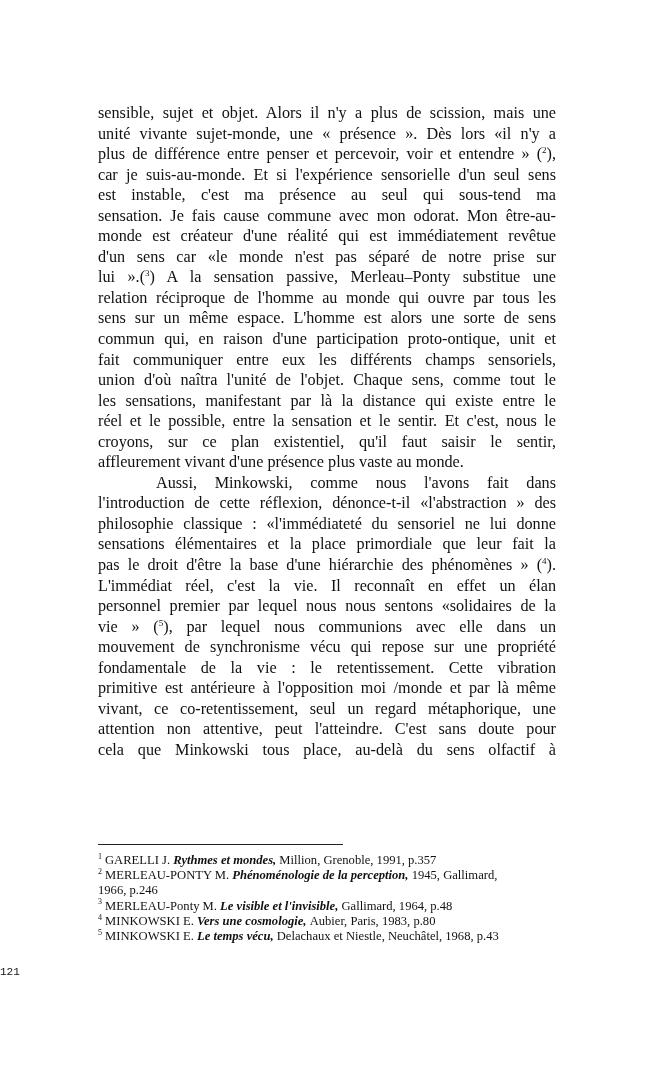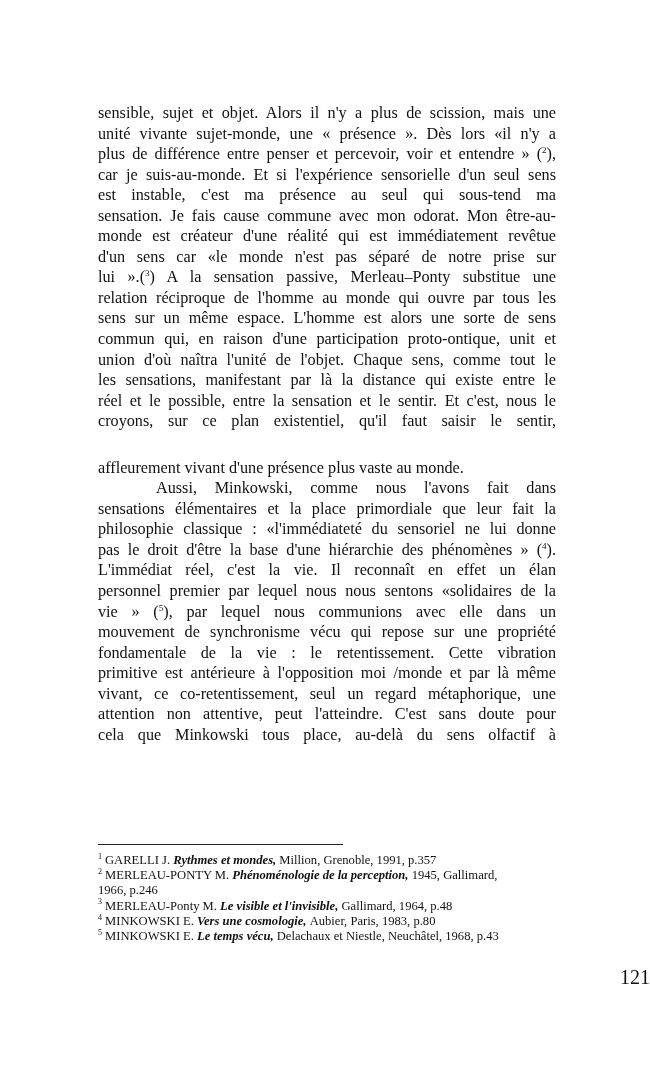--- a/index.html
+++ b/index.html
@@ -6,65 +6,67 @@
   body { width: 650px; height: 1084px; position: relative; overflow: hidden; color: #111111; }
   .page {
     position: absolute; left: 98px; top: 103px; width: 458px;
     font-family: "Liberation Serif", "DejaVu Serif", serif;
   }
   .body-text {
     font-size: 16.2px; line-height: 20.55px; text-align: justify;
     margin: 0;
   }
   .line { display: block; text-align: justify; text-align-last: justify; white-space: nowrap; height: 20.55px; overflow: visible; }
-  .line.last { text-align-last: left; margin-top: 26px; }
+  .line.last { text-align-last: left; }
   .indent { padding-left: 58px; }
   sup { font-size: 9px; line-height: 0; vertical-align: super; }
   .rule {
     position: absolute; left: 98px; top: 844px; width: 245px; height: 0;
     border-top: 1px solid #222222;
   }
   .footnotes {
     position: absolute; left: 98px; top: 853px; width: 470px;
     font-family: "Liberation Serif", "DejaVu Serif", serif;
     font-size: 12.6px; line-height: 15.2px;
   }
   .fn { margin: 0; }
   .fn .num { font-size: 8px; vertical-align: super; line-height: 0; margin-right: 3px; }
   .fn i { font-style: italic; font-weight: bold; }
   .page-number {
-    position: absolute; left: 0; width: 650px; top: 966px; text-align: right;
-    font-family: Liberation Serif, serif; font-size: 20px;
+    position: absolute; left: 0; width: 650px; top: 966px; text-align: left;
+    font-family: Liberation Mono, monospace; font-size: 11px;
   }
 </style>
 </head>
 <body>
 
 <div class="page">
   <div class="body-text" id="body-text">
       <span class="line"><span>sensible, sujet et objet. Alors il n'y a plus de scission, mais une</span></span>
       <span class="line"><span>unité vivante sujet-monde, une « présence ». Dès lors «il n'y a</span></span>
       <span class="line"><span>plus de différence entre penser et percevoir, voir et entendre » (</span><sup>2</sup><span>),</span></span>
       <span class="line"><span>car je suis-au-monde. Et si l'expérience sensorielle d'un seul sens</span></span>
       <span class="line"><span>est instable, c'est ma présence au seul qui sous-tend ma</span></span>
       <span class="line"><span>sensation. Je fais cause commune avec mon odorat. Mon être-au-</span></span>
       <span class="line"><span>monde est créateur d'une réalité qui est immédiatement revêtue</span></span>
       <span class="line"><span>d'un sens car «le monde n'est pas séparé de notre prise sur</span></span>
       <span class="line"><span>lui ».(</span><sup>3</sup><span>) A la sensation passive, Merleau–Ponty substitue une</span></span>
       <span class="line"><span>relation réciproque de l'homme au monde qui ouvre par tous les</span></span>
       <span class="line"><span>sens sur un même espace. L'homme est alors une sorte de sens</span></span>
       <span class="line"><span>commun qui, en raison d'une participation proto-ontique, unit et</span></span>
+      <span class="line"><span>fait communiquer entre eux les différents champs sensoriels,</span></span>
       <span class="line"><span>union d'où naîtra l'unité de l'objet. Chaque sens, comme tout le</span></span>
       <span class="line"><span>les sensations, manifestant par là la distance qui existe entre le</span></span>
       <span class="line"><span>réel et le possible, entre la sensation et le sentir. Et c'est, nous le</span></span>
       <span class="line"><span>croyons, sur ce plan existentiel, qu'il faut saisir le sentir,</span></span>
       <span class="line last"><span>affleurement vivant d'une présence plus vaste au monde.</span></span>
       <span class="line indent"><span>Aussi, Minkowski, comme nous l'avons fait dans</span></span>
+      <span class="line"><span>l'introduction de cette réflexion, dénonce-t-il «l'abstraction » des</span></span>
+      <span class="line"><span>philosophie classique : «l'immédiateté du sensoriel ne lui donne</span></span>
       <span class="line"><span>sensations élémentaires et la place primordiale que leur fait la</span></span>
-      <span class="line"><span>philosophie classique : «l'immédiateté du sensoriel ne lui donne</span></span>
       <span class="line"><span>pas le droit d'être la base d'une hiérarchie des phénomènes » (</span><sup>4</sup><span>).</span></span>
       <span class="line"><span>L'immédiat réel, c'est la vie. Il reconnaît en effet un élan</span></span>
       <span class="line"><span>personnel premier par lequel nous nous sentons «solidaires de la</span></span>
       <span class="line"><span>vie » (</span><sup>5</sup><span>), par lequel nous communions avec elle dans un</span></span>
       <span class="line"><span>mouvement de synchronisme vécu qui repose sur une propriété</span></span>
       <span class="line"><span>fondamentale de la vie : le retentissement. Cette vibration</span></span>
       <span class="line"><span>primitive est antérieure à l'opposition moi /monde et par là même</span></span>
       <span class="line"><span>vivant, ce co-retentissement, seul un regard métaphorique, une</span></span>
       <span class="line"><span>attention non attentive, peut l'atteindre. C'est sans doute pour</span></span>
       <span class="line"><span>cela que Minkowski tous place, au-delà du sens olfactif à</span></span>

